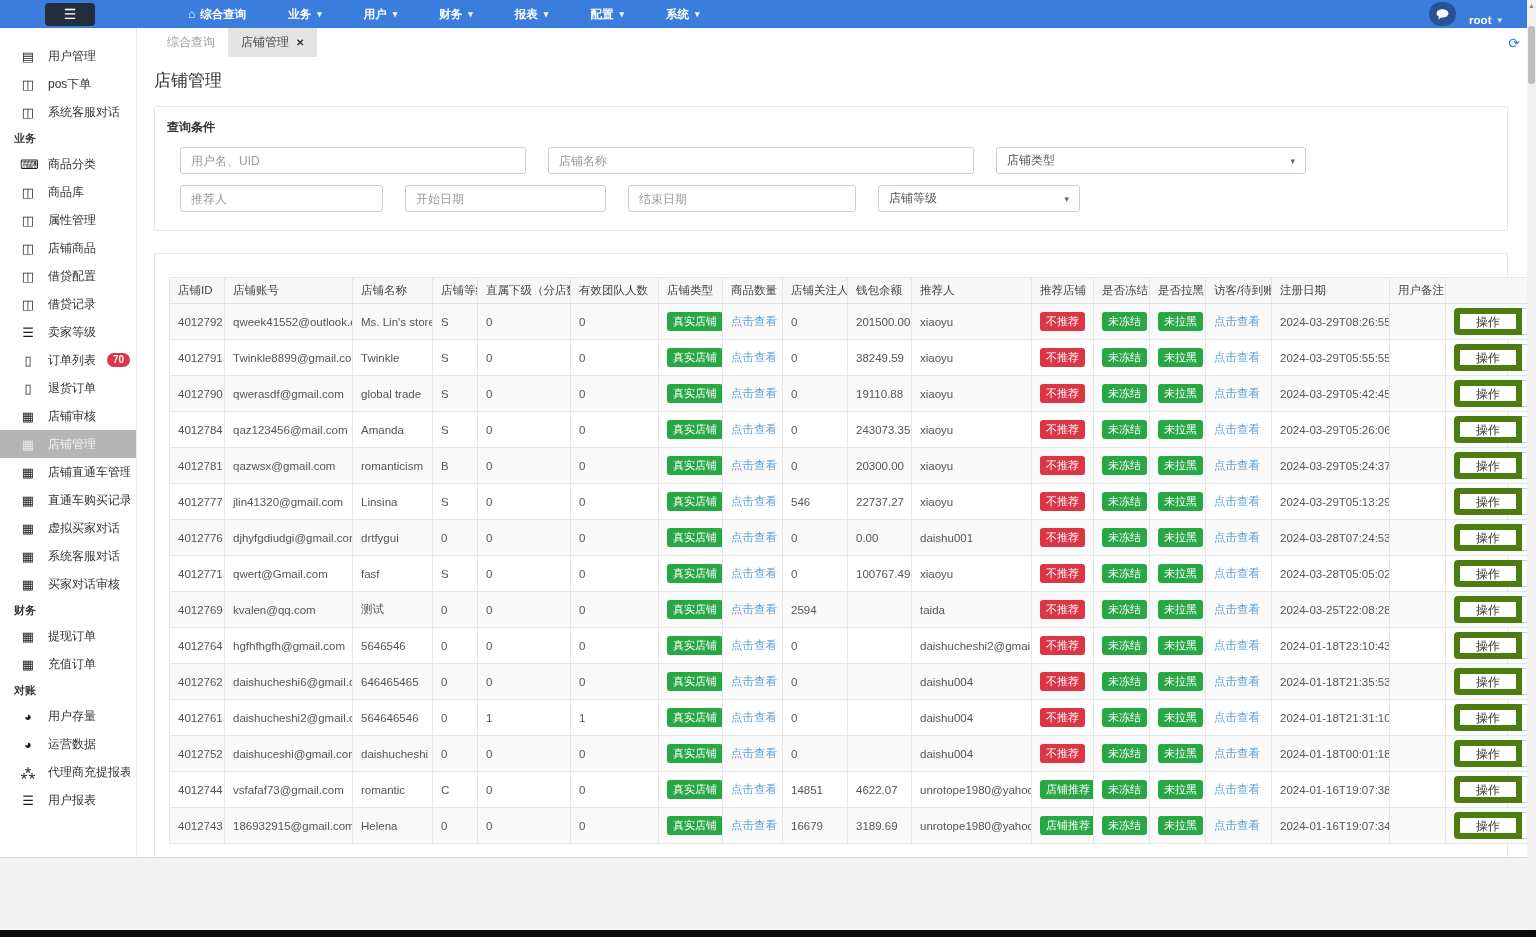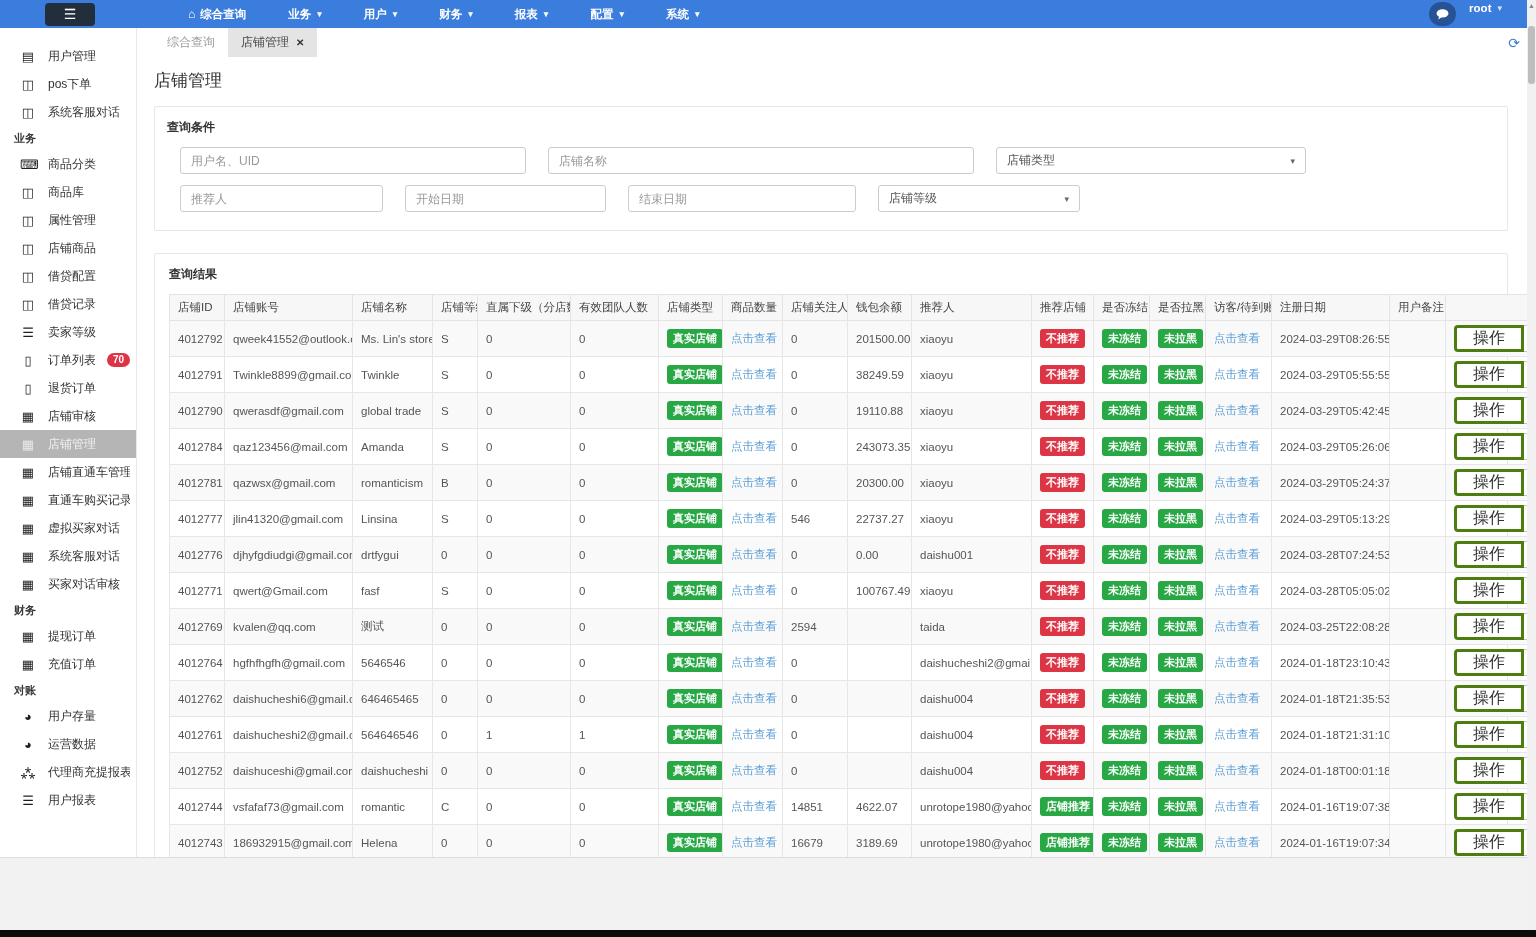--- a/index.html
+++ b/index.html
@@ -7,21 +7,21 @@
   #app{position:relative;width:1536px;height:937px;background:#fff}
 
   
   .navbar{position:absolute;top:0;left:0;right:0;height:28px;background:#3b7ddd;display:flex;align-items:center;z-index:6}
   .hamburger{width:50px;height:23px;margin-left:45px;background:#222e3c;border-radius:4px;color:#fff;
              display:flex;align-items:center;justify-content:center;font-size:14px;cursor:pointer}
   .nav-menu{display:flex;align-items:center;gap:42px;margin-left:93px}
   .nav-item{color:#fff;font-size:11.5px;font-weight:bold;display:flex;align-items:center;gap:5px;cursor:pointer;white-space:nowrap}
   .nav-icon{font-size:12px}
   .nav-caret{font-size:9px;opacity:.95;margin-left:1px}
-  .nav-right{margin-left:auto;margin-right:34px;display:flex;align-items:flex-start;gap:13px}
+  .nav-right{margin-left:auto;margin-right:34px;display:flex;align-items:flex-end;gap:13px}
   .chat-btn{width:27px;height:24px;border-radius:13px;background:rgba(0,0,0,.33);display:flex;align-items:center;justify-content:center;cursor:pointer}
   .user-menu{display:flex;align-items:center;gap:6px;cursor:pointer}
   .user-name{color:#fff;font-size:11.5px;font-weight:bold}
   .user-caret{color:#dbe6f5;font-size:9px}
 
   
   .sidebar{position:absolute;top:28px;left:0;width:137px;height:829px;background:#fff;border-right:1px solid #e9e9e9;
            box-sizing:border-box;padding-top:14px;overflow:hidden}
   .side-item{height:28px;display:flex;align-items:center;gap:12px;padding:0 6px 0 20px;font-size:12px;color:#333;cursor:pointer;white-space:nowrap}
   .side-icon{width:16px;text-align:center;font-size:13px;color:#1c1c1c;flex:none}
@@ -54,26 +54,26 @@
   .fw1{width:346px}.fw2{width:426px}.fw3{width:310px}
   .fw4{width:203px}.fw5{width:201px}.fw6{width:228px}.fw7{width:202px}
   .search-btn{border:1px solid #ccc;background:#fff;color:#333;font-size:12px;border-radius:3px;height:27px;cursor:pointer}
 
   .card.results{margin-top:22px;padding:12px 14px 30px}
   table{width:100%;border-collapse:collapse;table-layout:fixed;margin-top:11px;font-size:11.5px}
   th{border:1px solid #e4e4e4;background:#f7f7f7;padding:5px 8px;text-align:left;font-weight:normal;color:#444;white-space:nowrap;overflow:hidden}
   td{border:1px solid #e6e6e6;padding:4px 8px;color:#555;height:30px;box-sizing:border-box;white-space:nowrap;overflow:hidden}
   tbody tr:nth-child(odd) td{background:#f9f9f9}
   td.center{text-align:center}
-  .badge{display:inline-block;padding:3px 6px;border-radius:3px;color:#fff;font-size:11px;font-weight:bold;line-height:1.1}
+  .badge{display:inline-block;padding:3px 6px;border-radius:3px;color:#fff;font-size:11px;font-weight:normal;line-height:1.1}
   .badge.green{background:#28a745}
   .badge.red{background:#dc3545}
   .link{color:#5c9fd6;cursor:pointer}
   .btn-group{display:inline-flex}
-  .btn-action{height:27px;padding:0 16px;background:#fff;border:3px solid #4d7c0f;border-radius:4px 0 0 4px;font-size:16px;color:#333;cursor:pointer}
+  .btn-action{height:27px;padding:0 16px;background:#fff;border:6px solid #4d7c0f;border-radius:4px 0 0 4px;font-size:12px;color:#333;cursor:pointer}
   .btn-caret{height:27px;width:25px;background:#fff;border:1px solid #c8c8c8;border-left:0;border-radius:0 4px 4px 0;font-size:8px;color:#444;cursor:pointer}
 
   
   .footer{position:absolute;left:0;right:0;top:857px;height:73px;background:#f2f2f2;border-top:1px solid #dcdcdc}
   .bottom-bar{position:absolute;left:0;right:0;bottom:0;height:7px;background:#0c0c0c;z-index:9}
   .scrollbar{position:absolute;right:0;top:0;width:9px;bottom:7px;background:#f1f1f1;z-index:8}
   .scroll-arrow{position:absolute;top:2px;left:0;width:9px;text-align:center;font-size:7px;color:#888}
   .scroll-thumb{position:absolute;top:26px;left:1px;width:7px;height:58px;background:#bdbdbd;border-radius:3px}
 </style>
 </head>
@@ -270,21 +270,20 @@
           <input class="ctl fw5" placeholder="开始日期" style="">
           <input class="ctl fw6" placeholder="结束日期" style="">
           <div class="ctl fw7 fake-select">
             <span>店铺等级</span>
             <span class="sel-caret">▾</span>
           </div>
         </div>
       </div>
 
       <div class="card results">
-        <div class="card-title">查询结果</div>
         <table>
           <colgroup>
               <col style="width: 55px;">
               <col style="width: 128px;">
               <col style="width: 80px;">
               <col style="width: 45px;">
               <col style="width: 93px;">
               <col style="width: 88px;">
               <col style="width: 64px;">
               <col style="width: 60px;">

